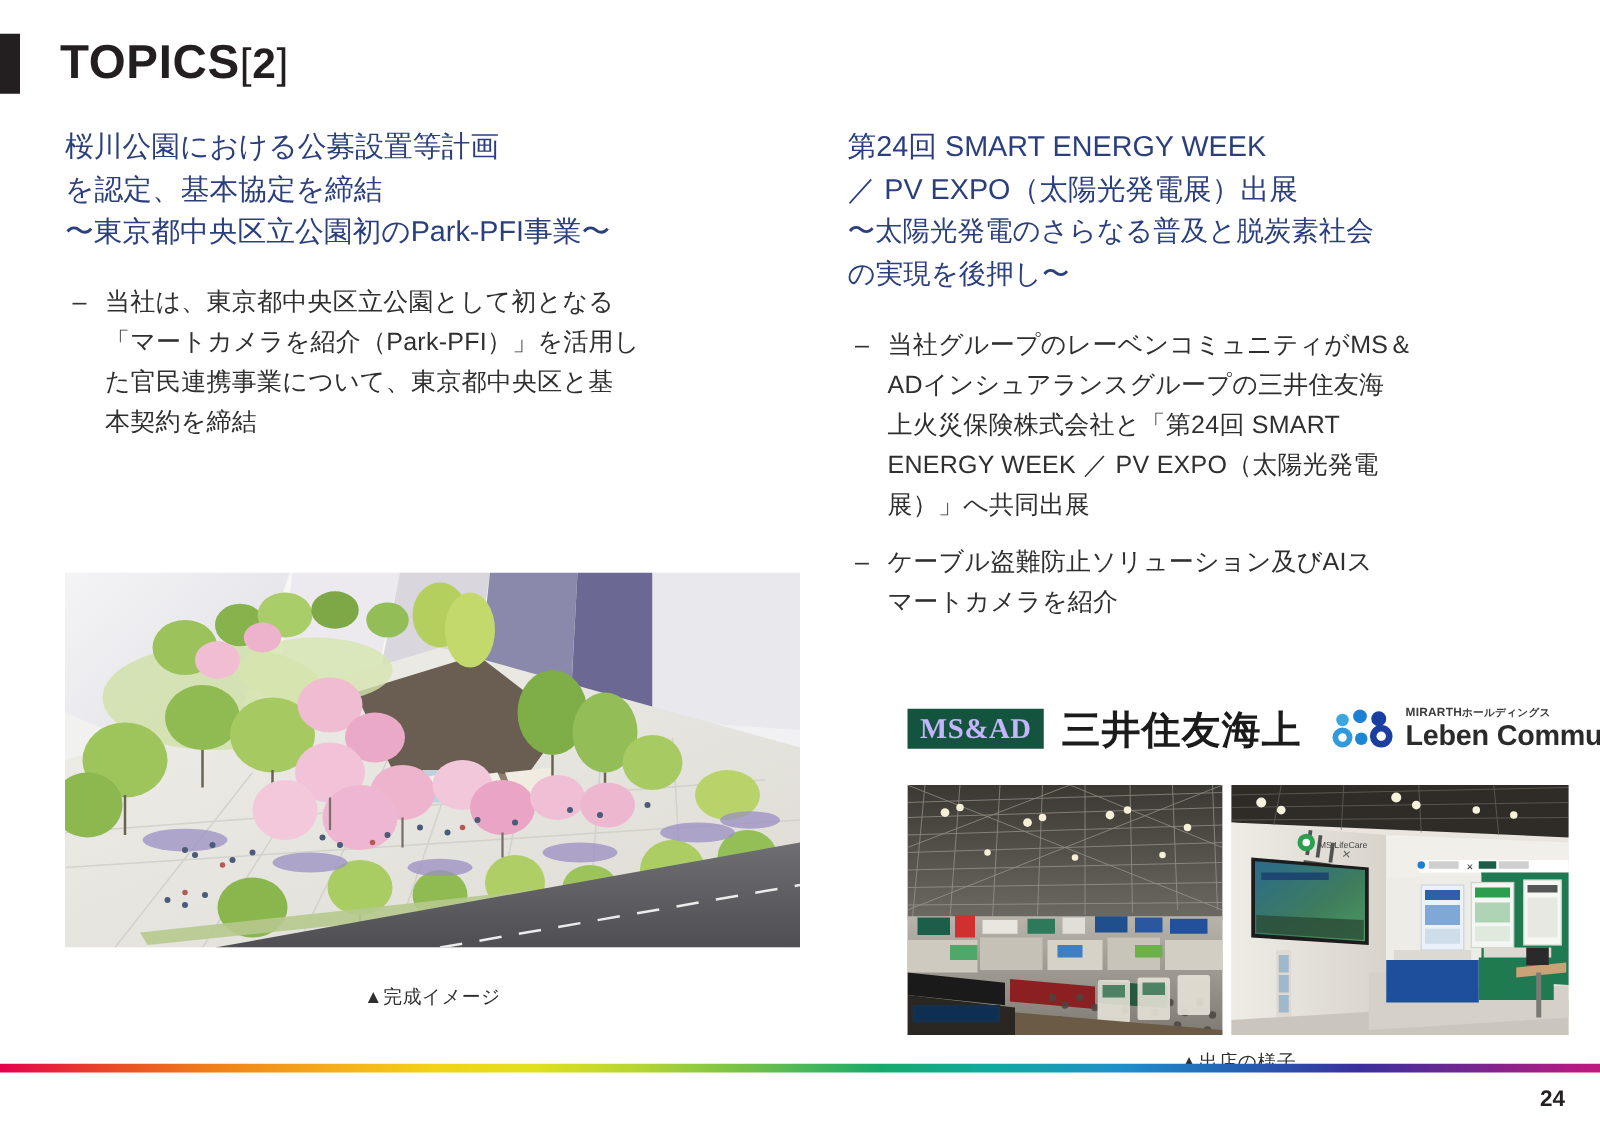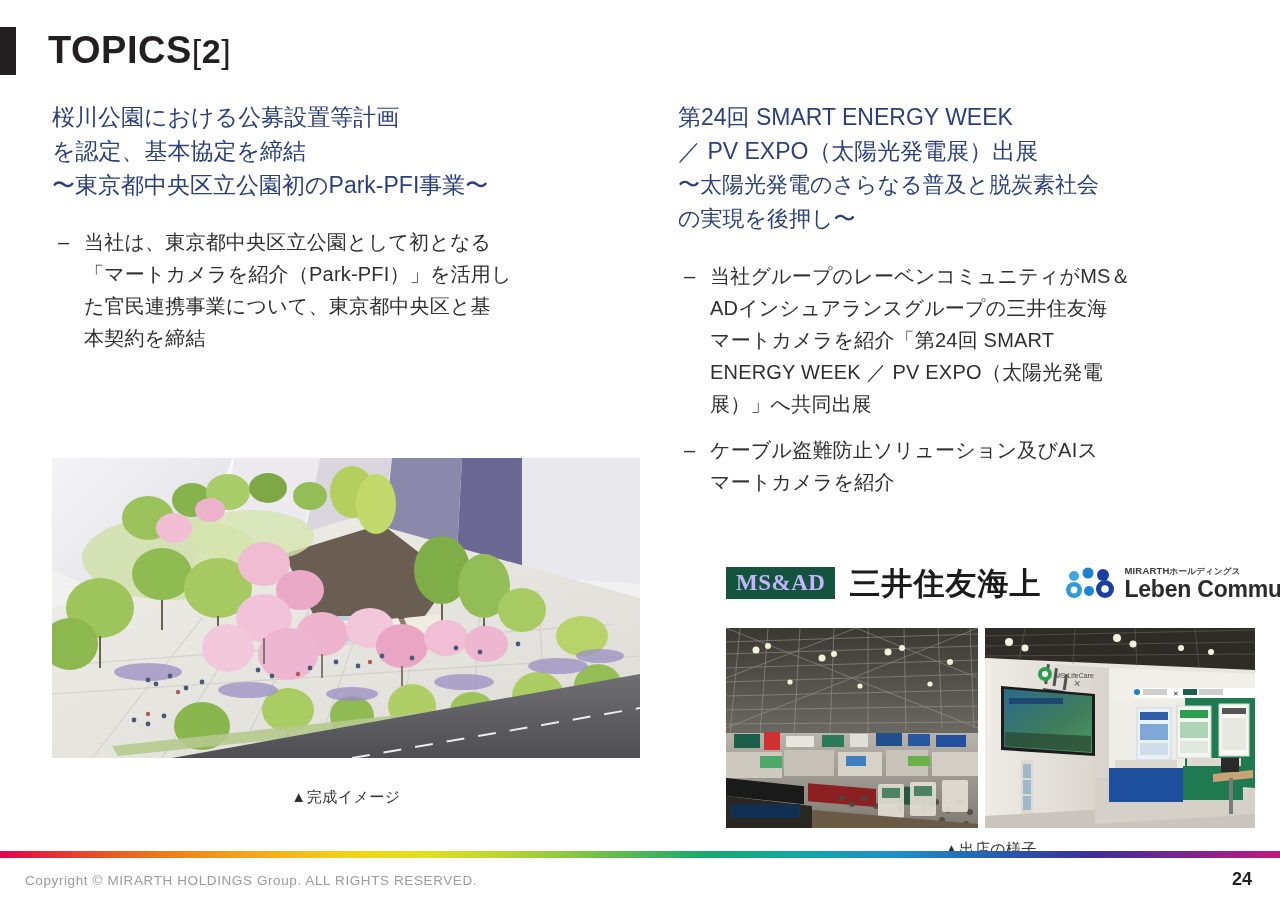--- a/index.html
+++ b/index.html
@@ -306,21 +306,21 @@
       <span class="l sm">〜太陽光発電のさらなる普及と脱炭素社会</span>
       <span class="l sm">の実現を後押し〜</span>
     </div>
 
     <div class="bullets">
       <div class="bul">
         <div class="dash">–</div>
         <div class="txt">
           <span>当社グループのレーベンコミュニティがMS＆</span>
           <span>ADインシュアランスグループの三井住友海</span>
-          <span>マートカメラを紹介「第24回 SMART</span>
+          <span>上火災保険株式会社と「第24回 SMART</span>
           <span>ENERGY WEEK ／ PV EXPO（太陽光発電</span>
           <span>展）」へ共同出展</span>
         </div>
       </div>
       <div class="bul">
         <div class="dash">–</div>
         <div class="txt">
           <span>ケーブル盗難防止ソリューション及びAIス</span>
           <span>マートカメラを紹介</span>
         </div>
@@ -562,16 +562,15 @@
       <rect x="202" y="130" width="54" height="8" fill="#dcd9d2"></rect>
 
       <polygon points="228,146 268,142 268,150 228,154" fill="#c9a377"></polygon>
       <rect x="244" y="150" width="4" height="36" fill="#7a7a78"></rect>
       <rect x="236" y="130" width="18" height="14" fill="#2a2a2a"></rect>
     </svg>
   </div>
   <div class="photos-cap cap">▲出店の様子</div>
 
   <div class="grad"></div>
-  <div class="copy">Copyright © MIRARTH HOLDINGS Group. ALL RIGHTS RESERVED.</div>
   <div class="pageno">24</div>
 
 </div>
 
 </body></html>

